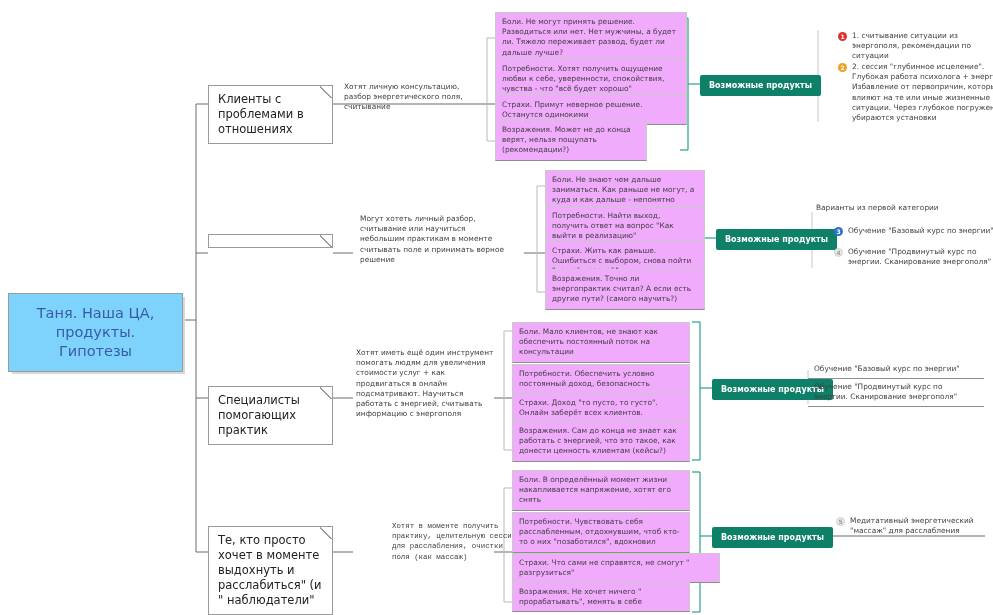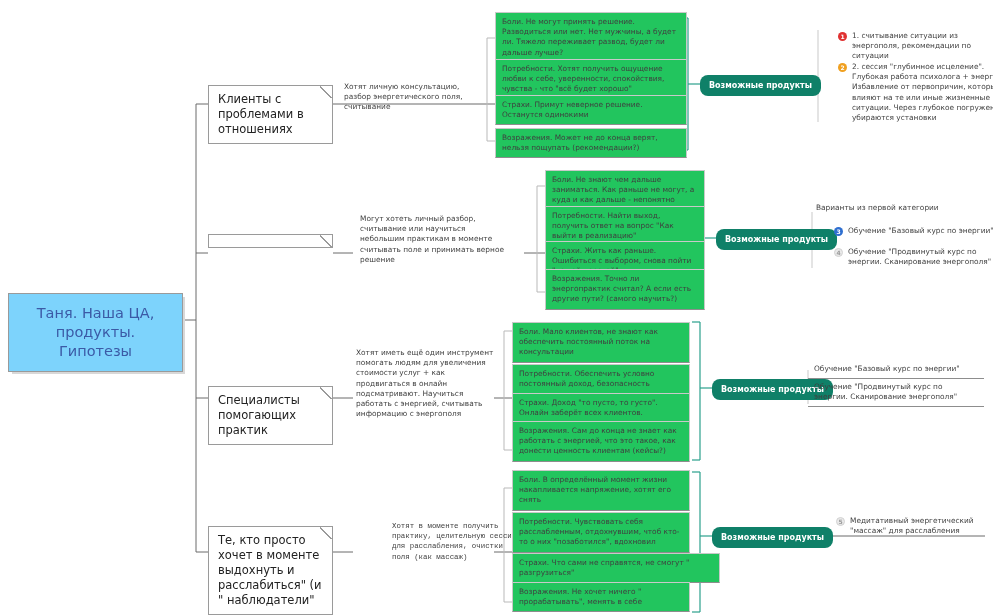--- a/index.html
+++ b/index.html
@@ -55,40 +55,40 @@
     line-height:10.2px;
     color:#3f3f3f;
     text-align:left;
   }
 
   
   .detail{
     position:absolute;
     box-sizing:border-box;
     border:1px solid #c9c9c9;
-    background:#22c55e;
+    background:#f0abfc;
     font-size:7.4px;
     line-height:10.2px;
     color:#3f3f3f;
     padding:4px 6px 4px 6px;
     text-align:left;
   }
   
   .detail.ul{border-bottom:1.3px solid #8d8d8d;}
 
   
   .badge{
     position:absolute;
     box-sizing:border-box;
     background:#0f8068;
     color:#ffffff;
     font-size:8px;
     line-height:11px;
     font-weight:bold;
-    border-radius:8px;
+    border-radius:2px;
     padding:5px 9px;
     white-space:nowrap;
     text-align:right;
   }
 
   
   .prod{
     position:absolute;
     box-sizing:border-box;
     font-size:7.4px;
@@ -193,21 +193,21 @@
 
   <div class="detail ul" style="left:495px;top:12px;width:192px;">
     <span>Боли. Не могут принять решение. Разводиться или нет. Нет мужчины, а будет ли. Тяжело переживает развод, будет ли дальше лучше?</span>
   </div>
   <div class="detail ul" style="left:495px;top:59px;width:192px;">
     <span>Потребности. Хотят получить ощущение любви к себе, уверенности, спокойствия, чувства - что "всё будет хорошо"</span>
   </div>
   <div class="detail ul" style="left:495px;top:95px;width:192px;">
     <span>Страхи. Примут неверное решение. Останутся одинокими</span>
   </div>
-  <div class="detail ul" style="left:495px;top:128px;width:192px;">
+  <div class="detail ul" style="left:495px;top:120px;width:152px;">
     <span>Возражения. Может не до конца верят, нельзя пощупать (рекомендации?)</span>
   </div>
 
   <div class="badge" style="left:700px;top:75px;">
     <span>Возможные продукты</span>
   </div>
 
   <div class="mk-row" style="left:820px;top:31px;width:168px;">
     <span class="marker m-red">1</span>
     <span class="mk-txt">1. считывание ситуации из энергополя, рекомендации по ситуации</span>

